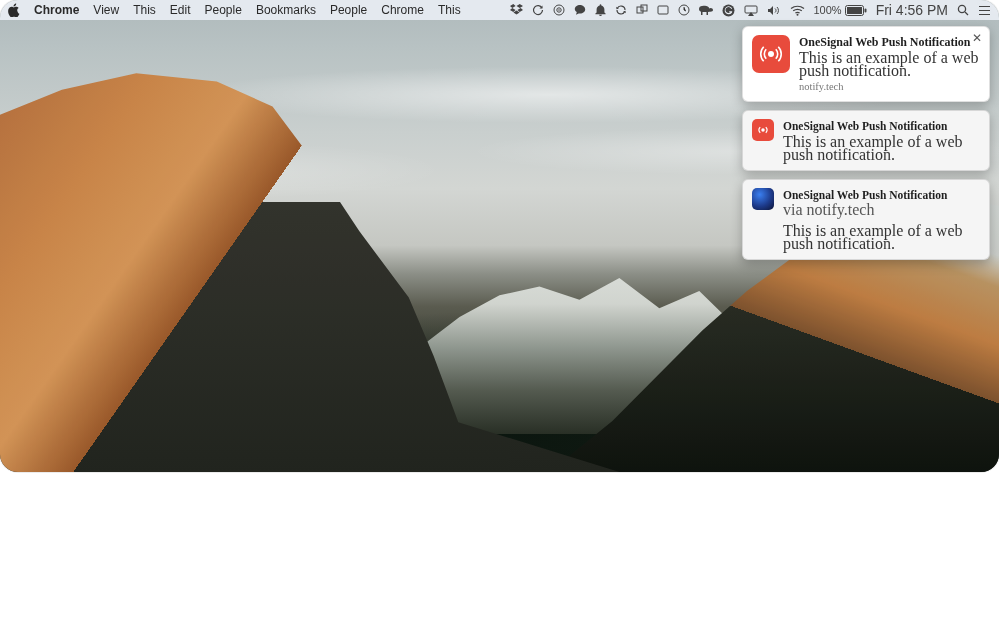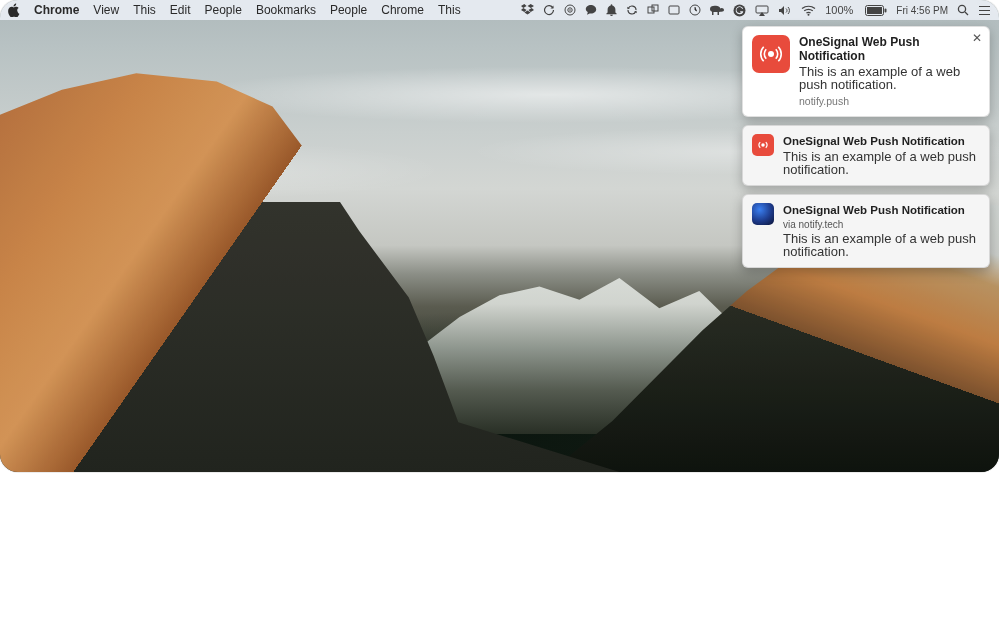--- a/index.html
+++ b/index.html
@@ -36,36 +36,36 @@
       pointer-events:none;
     }
     
     .menubar{position:absolute;top:0;left:0;right:0;height:20px;background:rgba(232,237,243,.92);backdrop-filter:blur(4px);display:flex;align-items:center;color:#2a2a2a;font-size:12px;padding:0 8px;user-select:none;border-top-left-radius:6px;border-top-right-radius:6px;}
     .menubar .left{display:flex;align-items:center;gap:14px;}
     .menubar .left .bold{font-weight:600;}
     .menubar .right{margin-left:auto;display:flex;align-items:center;gap:9px;color:#444;}
     .menubar .right svg{display:block;}
     .apple-icon svg{display:block;}
     .mi{white-space:nowrap;}
-    .bat{display:flex;align-items:center;gap:12px;font-size:11px;}
-    .clock{font-size:10px;}
+    .bat{display:flex;align-items:center;gap:3px;font-size:11px;}
+    .clock{font-size:14px;}
     
     .notif-stack{position:absolute;top:26px;right:9px;display:flex;flex-direction:column;gap:8px;width:248px;}
     .notif{background:#f5f5f5;border:1px solid rgba(0,0,0,.12);border-radius:6px;padding:8px 9px 9px 9px;box-shadow:0 4px 12px rgba(0,0,0,.25);position:relative;color:#1f1f1f;}
     .notif.primary{background:#fff;}
-    .notif .row{display:flex;gap:9px;}
+    .notif .row{display:flex;gap:9px;font-family:Liberation Serif, serif;}
     .notif .icon{width:38px;height:38px;border-radius:7px;flex:0 0 38px;display:flex;align-items:center;justify-content:center;}
     .notif.small .icon{width:22px;height:22px;flex:0 0 22px;border-radius:5px;}
     .icon-red{background:#e84b3c;}
     .icon-blue{background:radial-gradient(circle at 35% 30%,#3a7ff0 0%,#1d3b8c 55%,#0c1334 100%);}
     .notif .txt{flex:1;min-width:0;}
     .notif .title{font-size:12px;font-weight:600;line-height:14px;margin-bottom:2px;}
     .notif.small .title{font-size:11.5px;}
-    .notif .body{font-size:13px;color:#333;line-height:13px;}
-    .notif .via{font-size:10px;color:#555;line-height:12px;margin-bottom:1px;}
+    .notif .body{font-size:16px;color:#333;line-height:13px;}
+    .notif .via{font-size:16px;color:#555;line-height:12px;margin-bottom:8px;}
     .notif .src{font-size:10.5px;color:#777;margin-top:4px;}
     .notif .close{position:absolute;top:5px;right:7px;font-size:12px;color:#555;cursor:pointer;line-height:1;}
   </style>
 </head>
 <body>
 
 <div class="screen">
   <div class="wallpaper">
     <div class="clouds"></div>
     <div class="mid-peaks"></div>
@@ -201,21 +201,21 @@
       <div class="row">
         <div class="icon icon-red">
           <svg width="24" height="24" viewBox="0 0 24 24">
               <circle cx="12" cy="12" r="3" fill="#fff"></circle>
               <path fill="none" stroke="#fff" stroke-width="1.6" d="M7.2 16.8a7 7 0 0 1 0-9.6M16.8 7.2a7 7 0 0 1 0 9.6M4.7 19.3a10.5 10.5 0 0 1 0-14.6M19.3 4.7a10.5 10.5 0 0 1 0 14.6"></path>
             </svg>
         </div>
         <div class="txt">
           <div class="title">OneSignal Web Push Notification</div>
           <div class="body">This is an example of a web push notification.</div>
-          <div class="src">notify.push</div>
+          <div class="src">notify.tech</div>
         </div>
       </div>
     </div>
 
     <div class="notif small">
       <div class="row">
         <div class="icon icon-red">
           <svg width="14" height="14" viewBox="0 0 24 24">
               <circle cx="12" cy="12" r="3" fill="#fff"></circle>
               <path fill="none" stroke="#fff" stroke-width="2" d="M7.2 16.8a7 7 0 0 1 0-9.6M16.8 7.2a7 7 0 0 1 0 9.6"></path>

